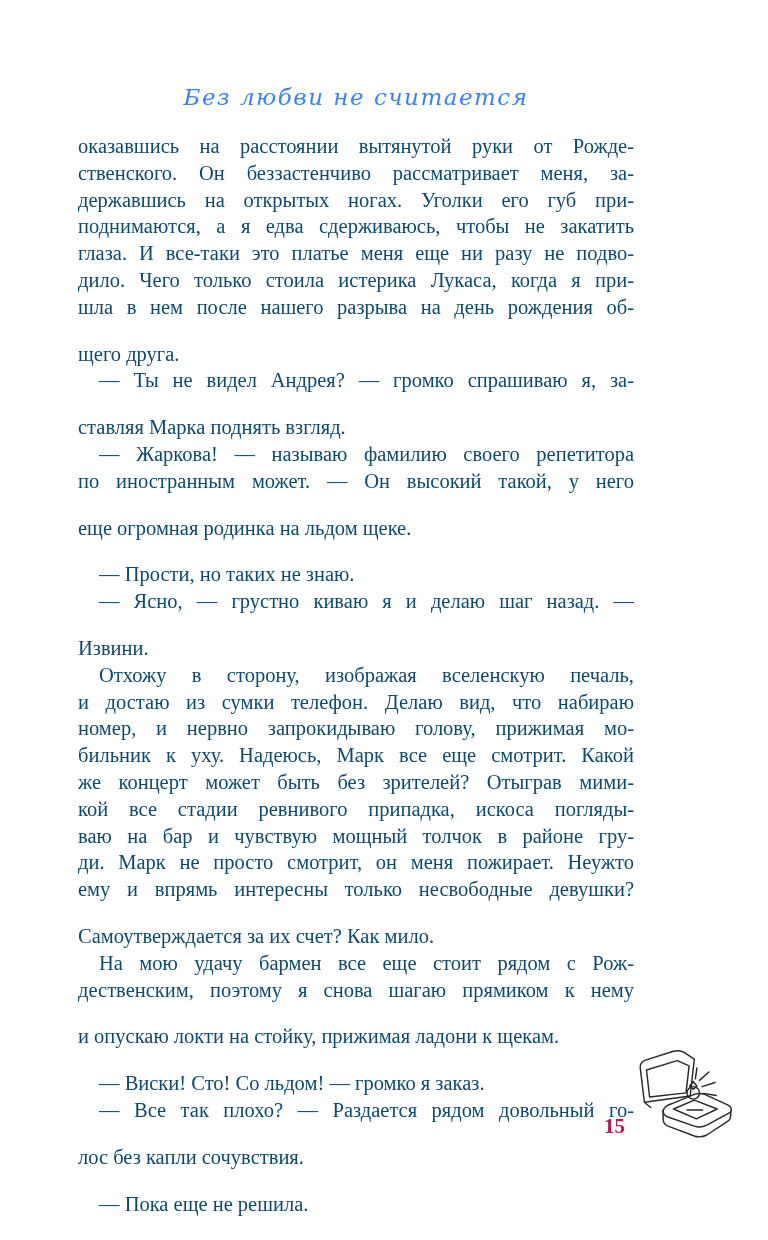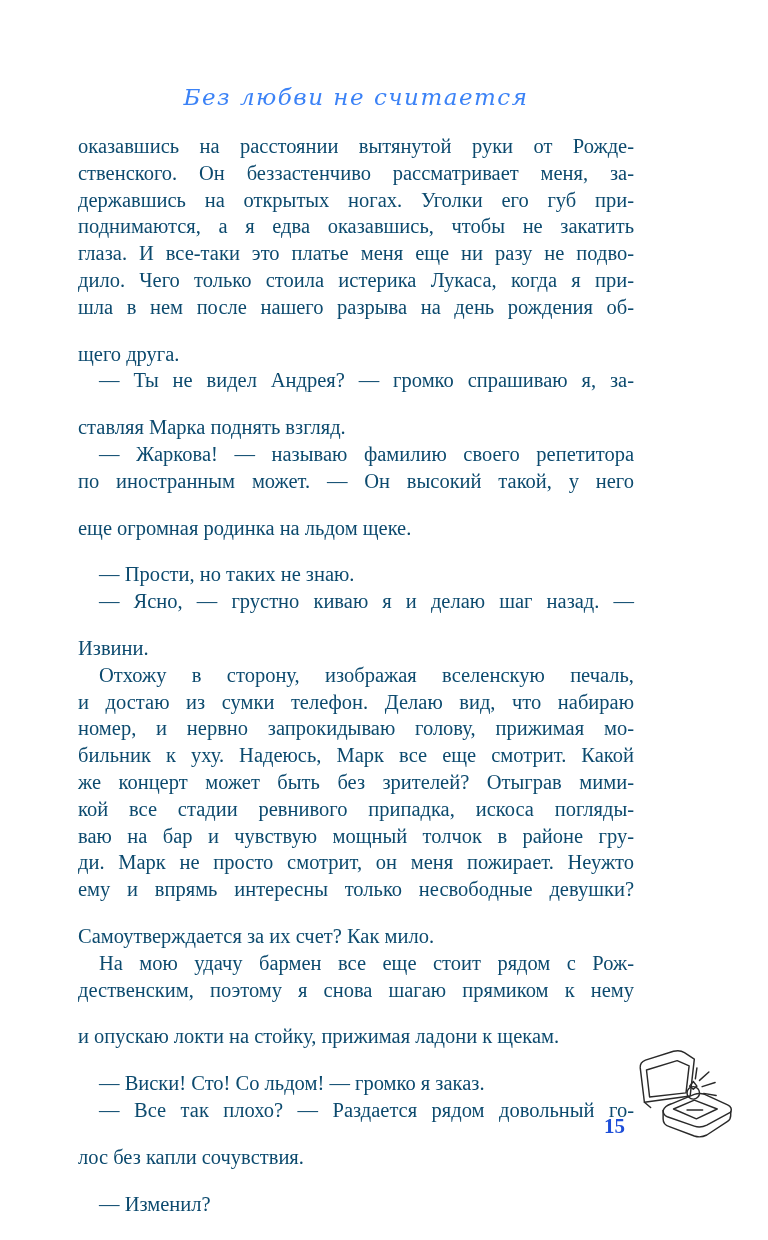--- a/index.html
+++ b/index.html
@@ -52,21 +52,21 @@
   .line.indent {
     padding-left: 21px;
   }
   .page-number {
     position: absolute;
     left: 604px;
     top: 1114px;
     font-family: "Liberation Serif", serif;
     font-weight: bold;
     font-size: 21px;
-    color: #1d4ed8;
+    color: #be185d;
   }
   .ring-box {
     position: absolute;
     left: 634px;
     top: 1048px;
     width: 104px;
     height: 96px;
   }
 </style>
 </head>
@@ -74,21 +74,21 @@
 
 <div class="page">
 
   <div class="running-head">Без любви не считается</div>
 
   <div class="text-block">
     <div>
         <div class="line">оказавшись на расстоянии вытянутой руки от Рожде-</div>
         <div class="line">ственского. Он беззастенчиво рассматривает меня, за-</div>
         <div class="line">державшись на открытых ногах. Уголки его губ при-</div>
-        <div class="line">поднимаются, а я едва оказавшись, чтобы не закатить</div>
+        <div class="line">поднимаются, а я едва сдерживаюсь, чтобы не закатить</div>
         <div class="line">глаза. И все-таки это платье меня еще ни разу не подво-</div>
         <div class="line">дило. Чего только стоила истерика Лукаса, когда я при-</div>
         <div class="line">шла в нем после нашего разрыва на день рождения об-</div>
         <div class="line end">щего друга.</div>
         <div class="line indent">—  Ты не видел Андрея? — громко спрашиваю я, за-</div>
         <div class="line end">ставляя Марка поднять взгляд.</div>
         <div class="line indent">—  Жаркова! — называю фамилию своего репетитора</div>
         <div class="line">по иностранным может. — Он высокий такой, у него</div>
         <div class="line end">еще огромная родинка на льдом щеке.</div>
         <div class="line indent end">—  Прости, но таких не знаю.</div>
@@ -103,20 +103,21 @@
         <div class="line">ваю на бар и чувствую мощный толчок в районе гру-</div>
         <div class="line">ди. Марк не просто смотрит, он меня пожирает. Неужто</div>
         <div class="line">ему и впрямь интересны только несвободные девушки?</div>
         <div class="line end">Самоутверждается за их счет? Как мило.</div>
         <div class="line indent">На мою удачу бармен все еще стоит рядом с Рож-</div>
         <div class="line">дественским, поэтому я снова шагаю прямиком к нему</div>
         <div class="line end">и опускаю локти на стойку, прижимая ладони к щекам.</div>
         <div class="line indent end">—  Виски! Сто! Со льдом! — громко я заказ.</div>
         <div class="line indent">—  Все так плохо? — Раздается рядом довольный го-</div>
         <div class="line end">лос без капли сочувствия.</div>
+        <div class="line indent end">—  Пока еще не решила.</div>
         <div class="line indent end">—  Изменил?</div>
         <div class="line indent end">—  Надеюсь, что нет.</div>
       </div>
   </div>
 
   <div class="page-number">15</div>
 
   <div class="ring-box">
     <svg viewBox="0 0 100 92" width="104" height="96" xmlns="http://www.w3.org/2000/svg">
       <g fill="#ffffff" stroke="#2a2a2a" stroke-width="1.4" stroke-linejoin="round" stroke-linecap="round">

